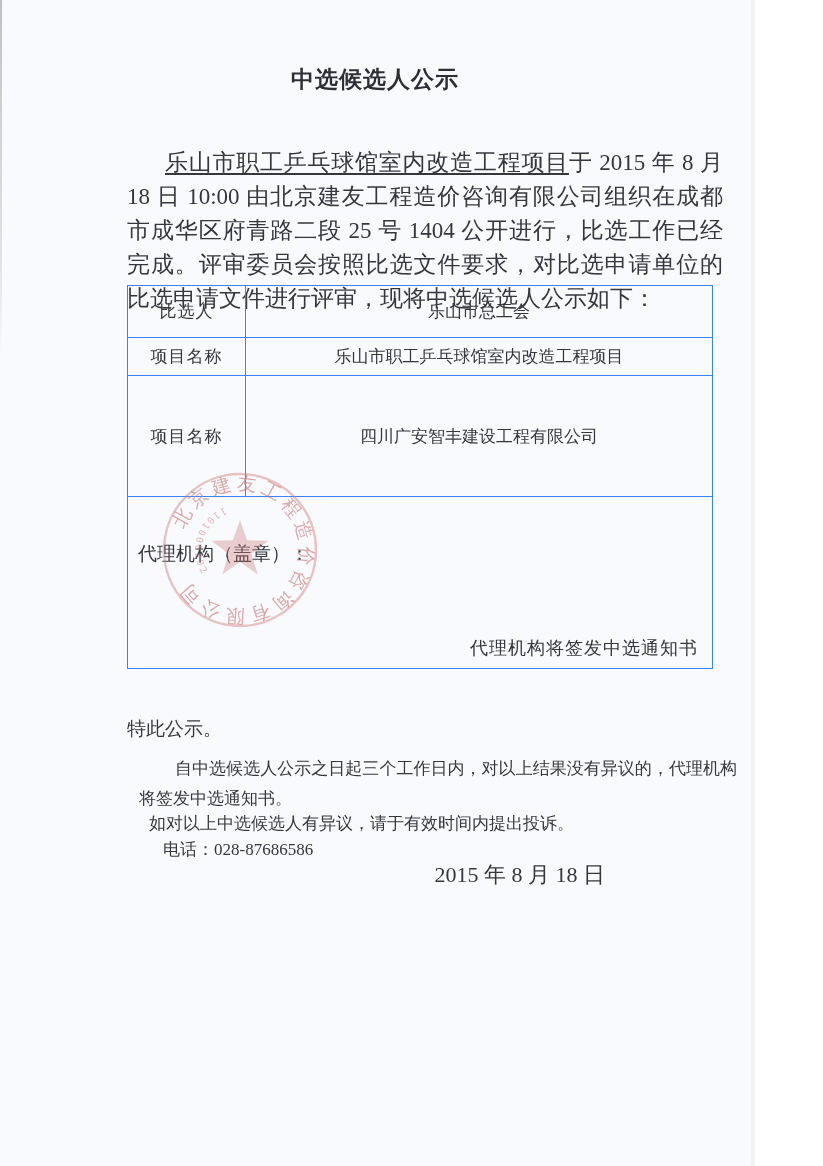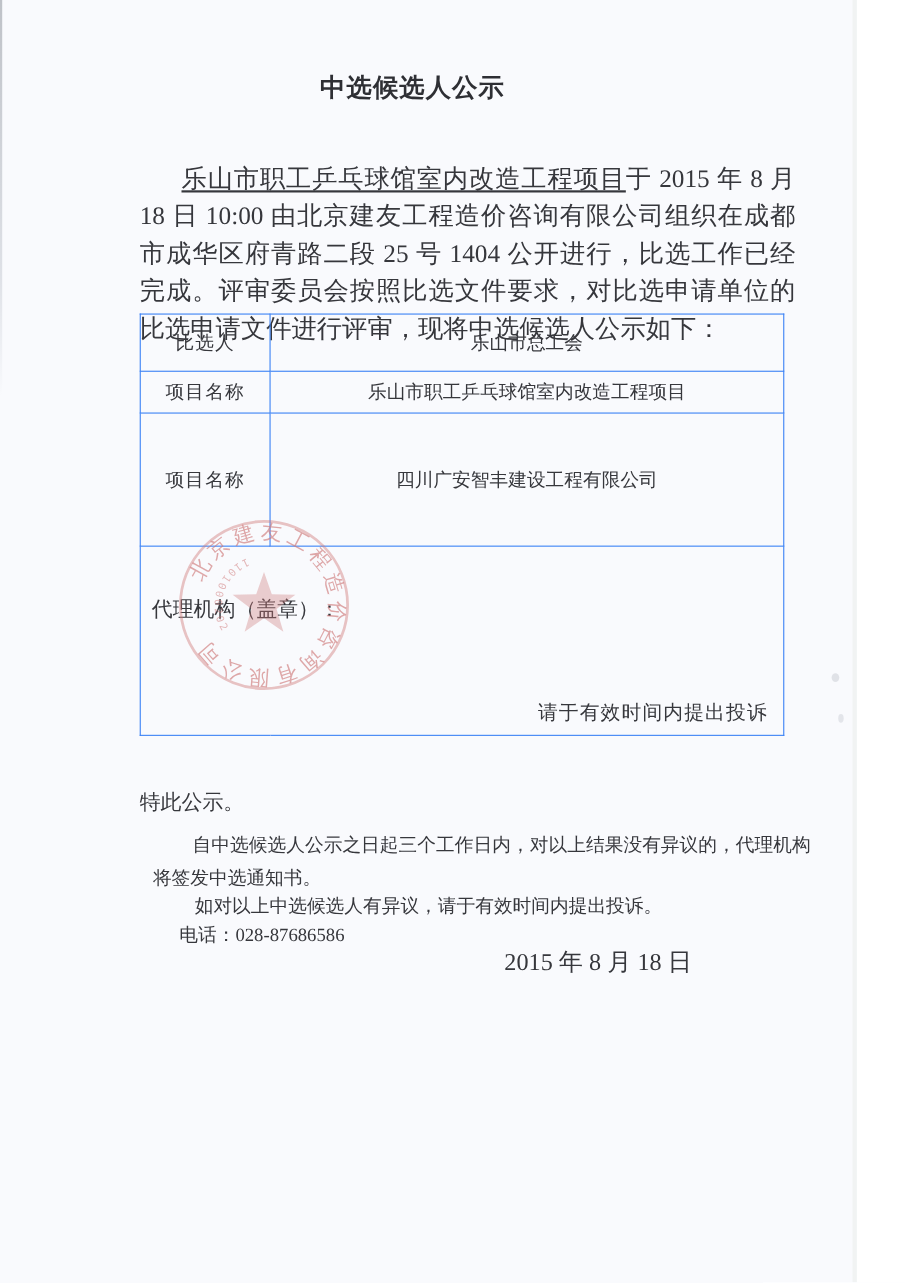--- a/index.html
+++ b/index.html
@@ -1,21 +1,20 @@
 <!DOCTYPE html>
 <html><head>
 <meta charset="utf-8">
 <style>
   html,body { margin:0; padding:0; background:#ffffff; }
   .page {
     position:relative; width:755px; height:1166px;
     background:#f9fafd; overflow:hidden;
     font-family:"Liberation Serif","DejaVu Serif",serif;
     color:#36373c;
-    padding-left:24px;
   }
   
   .edge-left {
     position:absolute; left:0; top:0; width:2px; height:360px;
     background:linear-gradient(#8f949c,#c9cdd5 70%,rgba(201,205,213,0));
     opacity:.55;
   }
   .edge-right {
     position:absolute; right:0; top:0; width:4px; height:100%;
     background:#e6eae6; opacity:.45;
@@ -52,21 +51,21 @@
 
   .stamp { position:absolute; left:158px; top:468px; width:164px; height:164px; z-index:3; opacity:.8; }
   .seal-ring { opacity:.55; }
   .seal-star { fill-opacity:.45; stroke:none; }
   .seal-text { opacity:.8; font-family:"Liberation Serif","DejaVu Serif",serif; }
   .seal-code { opacity:.65; font-family:"DejaVu Sans Mono",monospace; }
 
   .notice { position:absolute; left:127px; top:716px; font-size:19px; }
   .p1 { position:absolute; left:127px; top:742px; width:598px; margin:12px;
         font-size:17px; line-height:30px; text-align:justify; text-indent:36px; }
-  .p2 { position:absolute; left:141px; top:812px; width:598px; margin:0;
+  .p2 { position:absolute; left:113px; top:812px; width:598px; margin:0;
         font-size:17px; text-indent:36px; }
   .phone { position:absolute; left:127px; top:838px; font-size:17px; text-indent:36px; }
   .fdate { position:absolute; top:860px; right:150px; font-size:22px; }
 </style>
 </head>
 <body>
 
 <div class="page">
 
   <div class="edge-left"></div>
@@ -92,21 +91,21 @@
       <td class="lbl">项目名称</td>
       <td class="val">乐山市职工乒乓球馆室内改造工程项目</td>
     </tr>
     <tr class="r3">
       <td class="lbl">项目名称</td>
       <td class="val">四川广安智丰建设工程有限公司</td>
     </tr>
     <tr class="r4">
       <td colspan="2" class="agency-cell">
         <span class="agency-label">代理机构（盖章）：</span>
-        <span class="agency-date">请于有效时间内提出投诉</span>
+        <span class="agency-date">代理机构将签发中选通知书</span>
       </td>
     </tr>
   </tbody>
     </table>
 
   <svg class="stamp" viewBox="0 0 164 164">
     <defs>
       <path id="sealArc" d="M25.6 61.5 A60 60 0 1 1 138.4 102.5 A60 60 0 1 1 25.6 61.5" fill="none"></path>
       <path id="sealNumArc" d="M66.6 39.7 A45 45 0 0 0 50.2 113.8" fill="none"></path>
     </defs>

